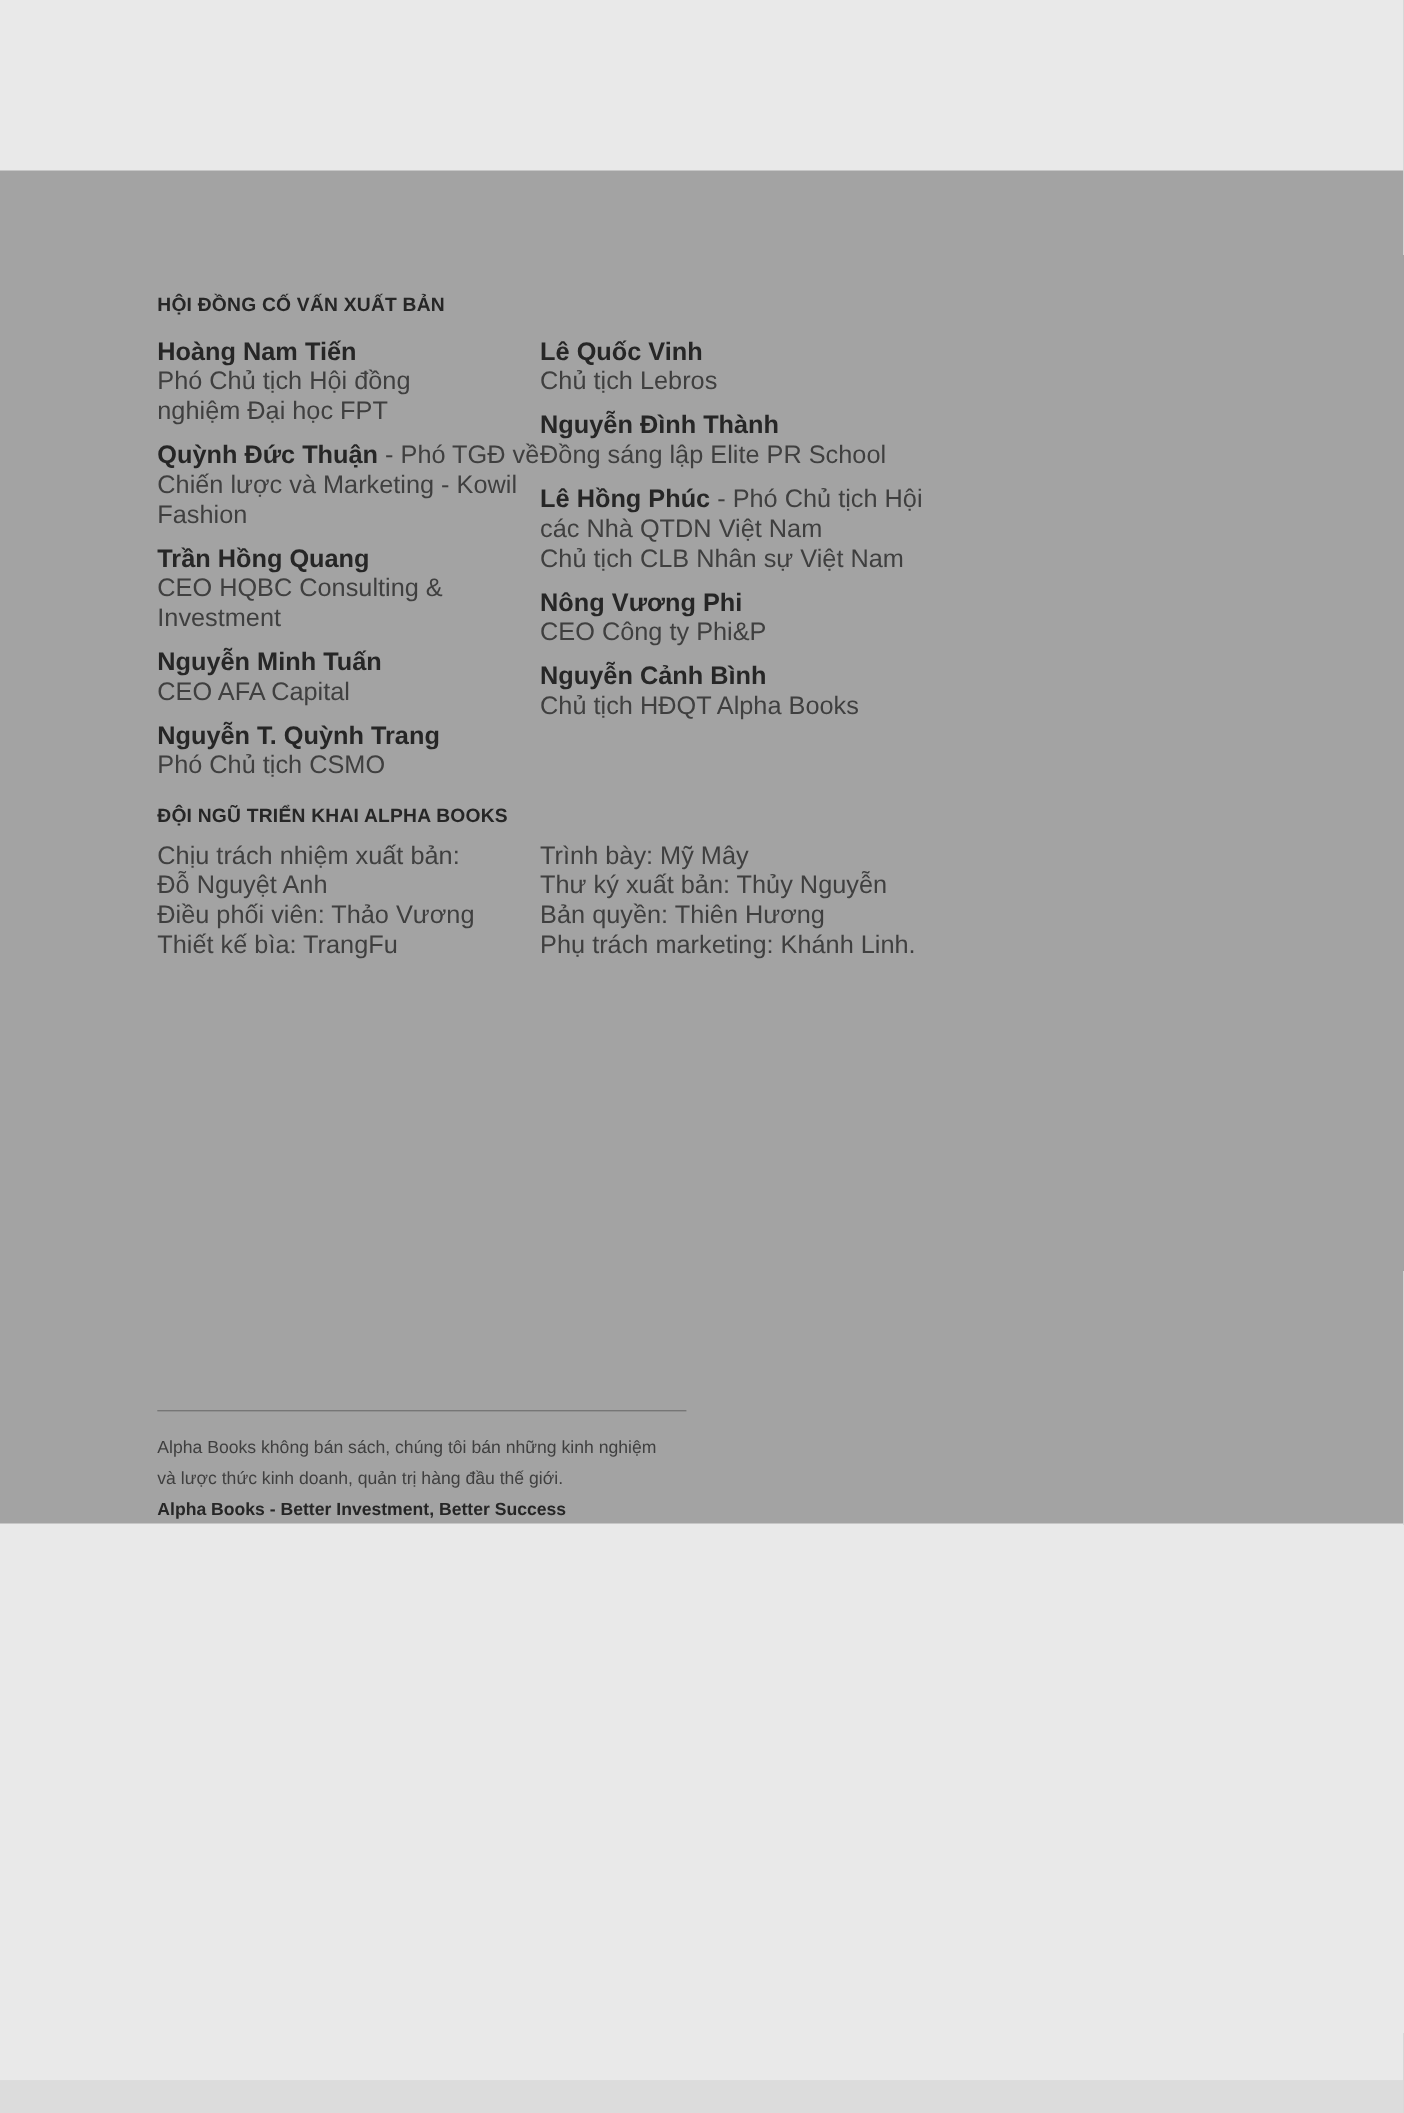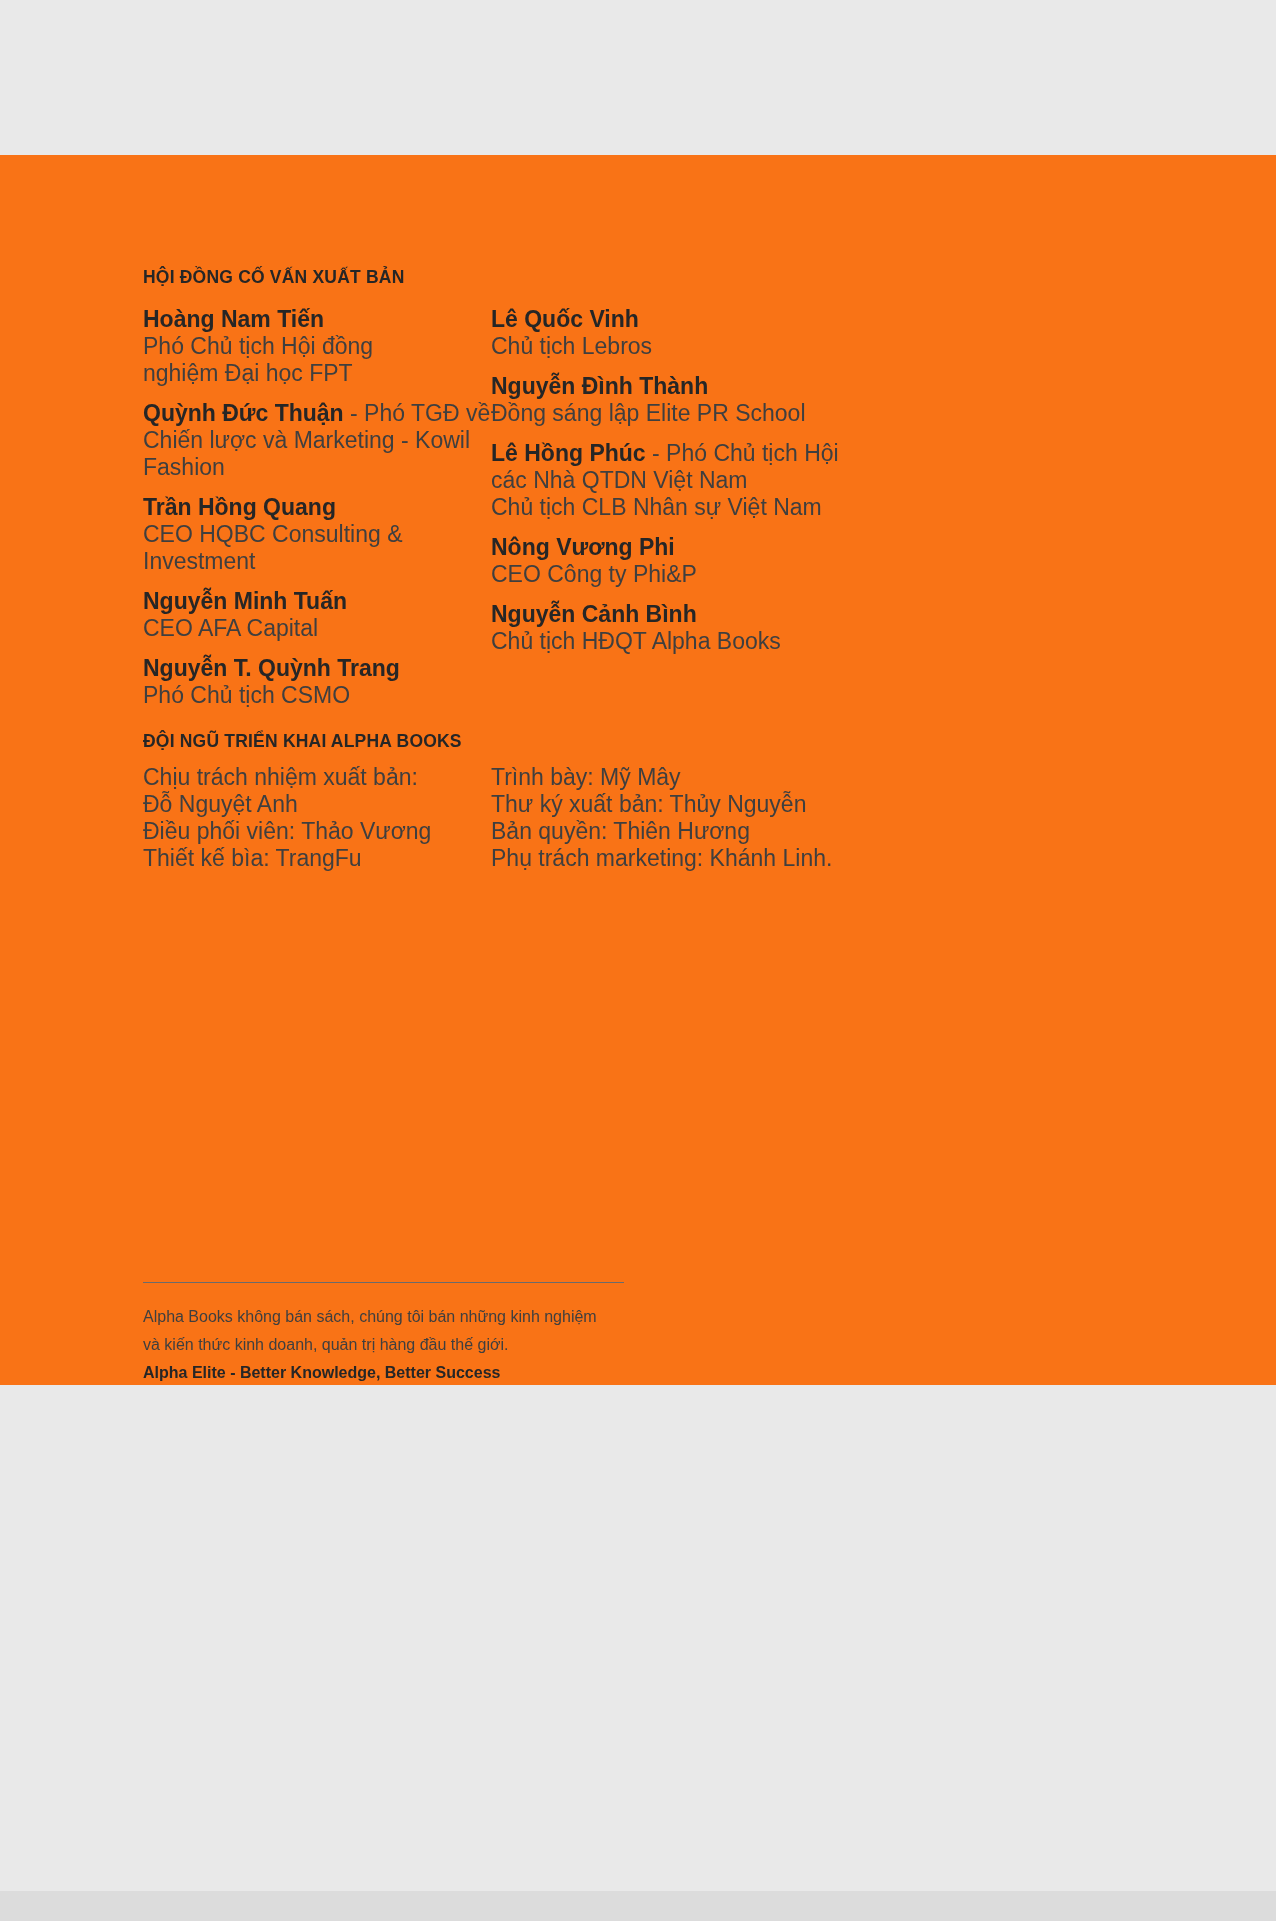--- a/index.html
+++ b/index.html
@@ -9,21 +9,21 @@
     --heading:#262626;
     --rule:#6b6b6b;
   }
   *{box-sizing:border-box;}
   html,body{margin:0;padding:0;background:#ffffff;}
   body{font-family:"Liberation Sans","DejaVu Sans",sans-serif;}
   .page{
     position:relative;
     width:1276px;
     height:1921px;
-    background:#f97316;
+    background:#a3a3a3;
     overflow:hidden;
   }
   .band-top{
     position:absolute;top:0;left:0;width:100%;height:155px;
     background:var(--band);
   }
   .band-bottom{
     position:absolute;top:1385px;left:0;width:100%;height:536px;
     background:var(--band);
   }
@@ -168,18 +168,18 @@
         <p class="ln">Trình bày: Mỹ Mây</p>
         <p class="ln">Thư ký xuất bản: Thủy Nguyễn</p>
         <p class="ln">Bản quyền: Thiên Hương</p>
         <p class="ln">Phụ trách marketing: Khánh Linh.</p>
       </div>
     </div>
 
     <div class="footer">
       <div class="rule"></div>
       <p class="ln f first">Alpha Books không bán sách, chúng tôi bán những kinh nghiệm</p>
-      <p class="ln f">và kiến thức kinh doanh, quản trị hàng đầu thế giới.</p>
-      <p class="ln f bold">Alpha Elite - Better Knowledge, Better Success</p>
+      <p class="ln f">và lược thức kinh doanh, quản trị hàng đầu thế giới.</p>
+      <p class="ln f bold">Alpha Books - Better Investment, Better Success</p>
     </div>
 
   </div>
 </div>
 
 </body></html>

